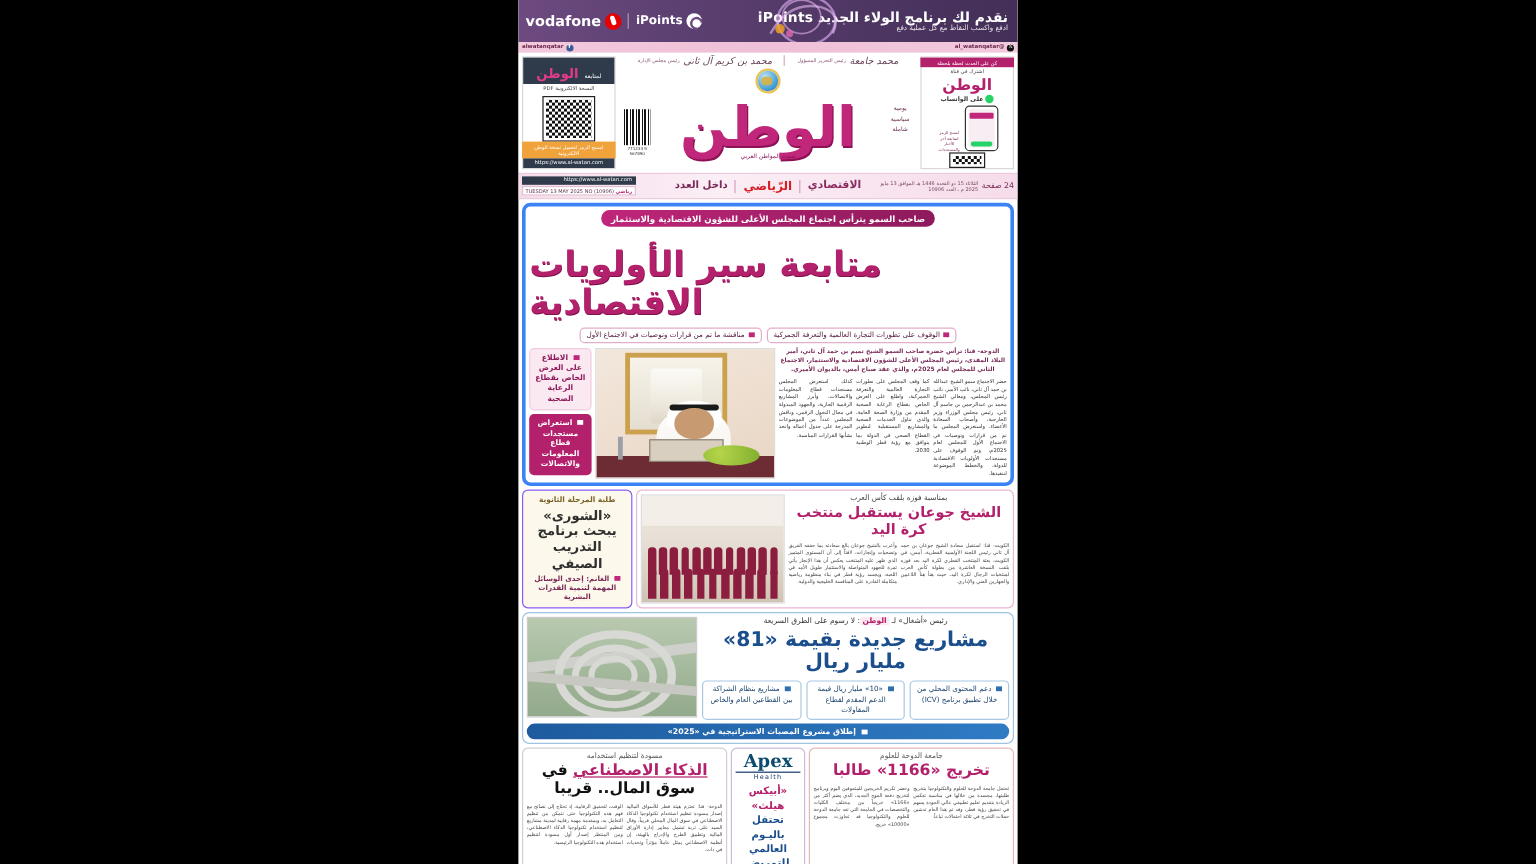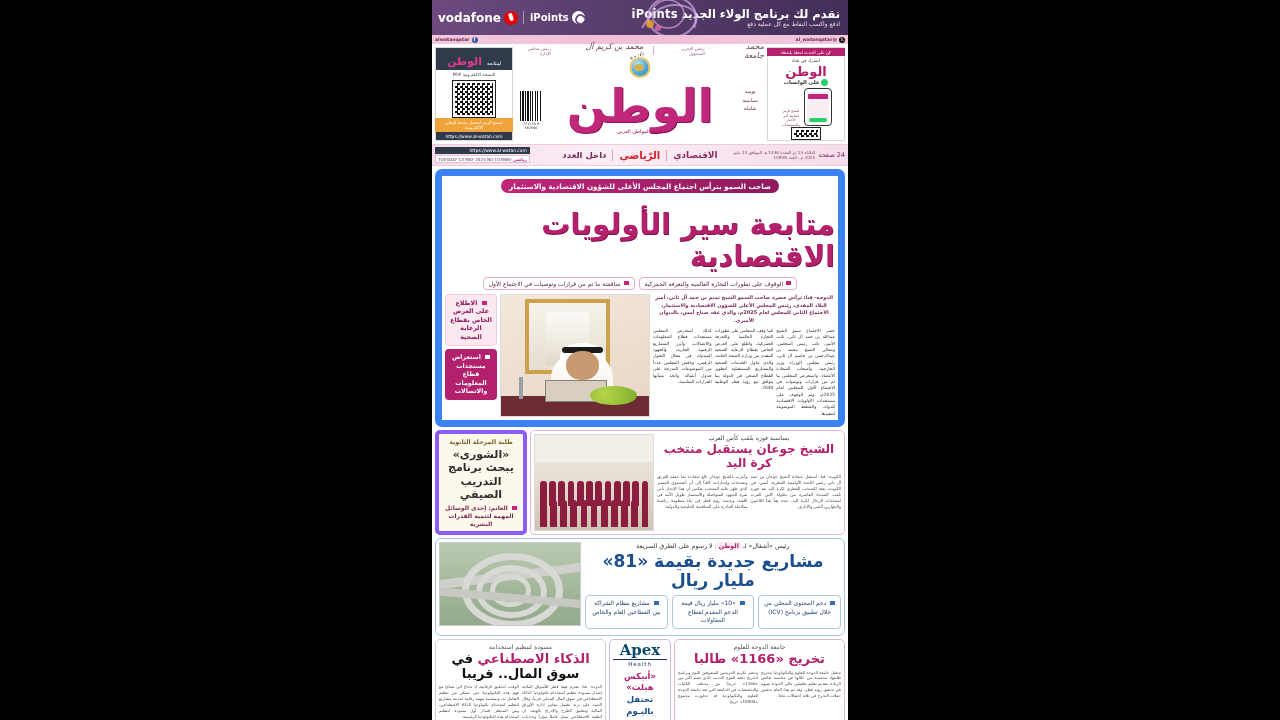--- a/index.html
+++ b/index.html
@@ -58,21 +58,21 @@
   .wa-ico{display:inline-block;width:7px;height:7px;border-radius:50%;background:#25d366;vertical-align:middle;}
   .phone-mock{width:26px;height:36px;border:1.5px solid #333;border-radius:4px;background:#fff;
               position:relative;margin:1px 0;}
   .phone-mock .scr{position:absolute;inset:2px;background:#f6eef3;border-radius:2px;}
   .phone-mock .logo{position:absolute;left:3px;right:3px;top:5px;height:5px;background:#c0267a;border-radius:1px;}
   .phone-mock .btn{position:absolute;left:4px;right:4px;bottom:3px;height:4px;background:#25d366;border-radius:2px;}
 
   .mast-center{flex:1 1 auto;position:relative;display:flex;flex-direction:column;}
   .editors{display:flex;justify-content:center;align-items:center;gap:10px;height:13px;
            font-size:4.4px;color:#7a3560;}
-  .ed{display:flex;align-items:center;gap:19px;}
+  .ed{display:flex;align-items:center;gap:3px;}
   .ed .sig{font-family:"DejaVu Serif",serif;font-style:italic;font-size:8px;color:#4a2038;opacity:.85;}
   .ed .role{font-size:4.2px;color:#8a5576;}
   .ed-div{width:1px;height:9px;background:#d9a8c4;}
   .wordmark-wrap{flex:1 1 auto;position:relative;display:flex;align-items:center;justify-content:center;}
   .globe{position:absolute;top:2px;left:50%;transform:translateX(-50%);width:17px;height:17px;border-radius:50%;
          background:radial-gradient(circle at 35% 30%,#bfe3f5,#4aa3d6 60%,#1d6fa8);
          box-shadow:0 0 0 2px #e8c35a,0 0 0 3px #fff;}
   .globe::after{content:"";position:absolute;left:3px;top:5px;width:9px;height:7px;border-radius:40%;
                 background:#d8b040;opacity:.9;}
   .wordmark{font-family:"DejaVu Sans","Liberation Sans",sans-serif;font-weight:bold;font-size:46px;
@@ -98,26 +98,26 @@
   .url-chip{background:#2f3a4a;color:#fff;font-size:4.4px;padding:1px 3px;}
   .datechip{font-size:4.2px;color:#5a3048;background:#fff;border:1px solid #e3bfd3;padding:.5px 2px;}
   .datechip .ar{color:#b3206b;font-weight:bold;}
   .nav-right{position:absolute;right:3px;top:0;height:100%;display:flex;align-items:center;gap:3px;}
   .pages-badge{font-size:6.5px;color:#7a2a57;font-weight:normal;}
   .hijri{font-size:4.2px;color:#7a4b66;max-width:92px;text-align:right;line-height:1.2;}
 
   
   .content{flex:1 1 auto;padding:3px;box-sizing:border-box;display:flex;flex-direction:column;gap:3px;}
 
-  .lead{border:7px solid #3b82f6;border-radius:7px;padding:3px;box-sizing:border-box;background:#fff;}
+  .lead{border:3px solid #3b82f6;border-radius:7px;padding:3px;box-sizing:border-box;background:#fff;}
   .kicker-pill{background:linear-gradient(90deg,#c0267a,#8e1a5c);color:#fff;border-radius:9px;
                font-size:7.2px;font-weight:bold;text-align:center;padding:2.5px 8px;margin:0 auto 3px;
                width:fit-content;max-width:94%;}
   .bighead{font-family:"DejaVu Sans","Liberation Sans",sans-serif;font-weight:bold;font-size:29px;
-           color:#b3206b;text-align:right;line-height:1.12;letter-spacing:-1px;margin:15px 0 4px;
+           color:#b3206b;text-align:left;line-height:1.12;letter-spacing:-1px;margin:15px 0 4px;
            text-shadow:.5px .5px 0 #7d0f49;}
   .bullets{display:flex;gap:4px;justify-content:center;margin-bottom:4px;}
   .bullet{border:1px solid #e2aecb;border-radius:4px;padding:2px 5px;font-size:6px;color:#5a2040;
           display:flex;align-items:center;gap:3px;background:#fff;}
   .bullet .sq{width:5px;height:4px;background:#c0267a;flex:0 0 auto;}
 
   .lead-body{display:flex;gap:3px;align-items:stretch;}
   .side-boxes{width:52px;flex:0 0 52px;display:flex;flex-direction:column;gap:3px;}
   .sbox{border-radius:4px;padding:4px 3px;font-size:6.3px;line-height:1.35;text-align:center;font-weight:bold;}
   .sbox.light{background:#fbe9f2;color:#8e1a5c;border:1px solid #f0cce0;}
@@ -144,21 +144,21 @@
                        background:radial-gradient(circle at 30% 40%,#b5d44a,#7fae2c);}
   .lead-photo .mic{position:absolute;left:12%;bottom:14%;width:3%;height:18%;background:#9aa0a6;}
 
   .lead-text{flex:1 1 auto;font-size:4.4px;color:#333;line-height:1.45;text-align:justify;}
   .lead-text .intro{color:#7a2a57;font-weight:bold;font-size:5px;line-height:1.55;margin-bottom:3px;text-align:center;}
   .lead-cols{display:flex;gap:3px;}
   .lead-cols > div{flex:1;}
 
   
   .midrow{display:flex;gap:3px;}
-  .shura{width:92px;flex:0 0 92px;border:4px solid #8b5cf6;border-radius:5px;background:#fcf8ec;
+  .shura{width:92px;flex:0 0 92px;border:1px solid #8b5cf6;border-radius:5px;background:#fcf8ec;
          padding:4px 3px;box-sizing:border-box;text-align:center;}
   .shura .k{font-size:6.2px;color:#7a6328;font-weight:bold;}
   .shura .h{font-size:11px;color:#2f2f2f;font-weight:bold;line-height:1.2;margin:3px 0;}
   .shura .s{font-size:6px;color:#7a2a57;font-weight:bold;line-height:1.3;}
   .shura .s .tagsq{display:inline-block;width:5px;height:4px;background:#c0267a;margin-left:2px;}
 
   .handball{flex:1 1 auto;border:1px solid #e7b7d3;border-radius:5px;padding:3px;box-sizing:border-box;
             display:flex;gap:3px;}
   .hb-photo{width:118px;flex:0 0 118px;border:1px solid #ddd;position:relative;overflow:hidden;
             background:linear-gradient(180deg,#efe9e2 0%,#e6ded4 45%,#cfc3b4 100%);}
@@ -466,20 +466,24 @@
           </div>
           <div class="proj-photo">
             <span class="road"></span>
             <span class="ring r1"></span>
             <span class="ring r2"></span>
             <span class="ring r3"></span>
             <span class="road2"></span>
           </div>
         </div>
         <div class="proj-bars">
+          <div class="bar">
+            <span class="sq"></span>
+            <span>إطلاق مشروع المصبات الاستراتيجية في «2025»</span>
+          </div>
         </div>
       </div>
 
       <div class="botrow">
         <div class="bcard doha">
           <div class="bk">جامعة الدوحة للعلوم</div>
           <div class="bh red">
             <span>تخريج «</span><span>1166</span><span>» طالبا</span>
           </div>
           <div class="bcols">
@@ -496,21 +500,21 @@
           <div class="apex-h">
             <div>«أبيكس هيلث»</div>
             <div class="dk">تحتفل باليـوم</div>
             <div class="dk">العالمي للتمريض</div>
           </div>
         </div>
 
         <div class="bcard ai">
           <div class="bk">مسودة لتنظيم استخدامه</div>
           <div class="bh mag">
-            <span style="color:#b3206b;">الذكاء الاصطناعي</span>
+            <span style="color:#b3206b;text-decoration:underline;">الذكاء الاصطناعي</span>
             <span style="color:#111;">في سوق المال.. قريبا</span>
           </div>
           <div class="bcols">
             <div>الدوحة- قنا: تعتزم هيئة قطر للأسواق المالية إصدار مسودة تنظيم استخدام تكنولوجيا الذكاء الاصطناعي في سوق المال المحلي قريباً، وقال السيد على تربة تشمل معايير إدارة الأوراق المالية وتطبيق الطرح والإدراج بالهيئة، إن أنظمة الاصطناعي يمثل عاملاً مؤثراً وتحديات في ذات.</div>
             <div>الوقت، لتحقيق الرقابية، إذ تحتاج إلى نصائح مع فهم هذه التكنولوجيا حتى نتمكن من تنظيم التعامل به، وبمقدمة مهمة رقابية لمدينة مشاريع لتنظيم استخدام تكنولوجيا الذكاء الاصطناعي، ومن المنتظر إصدار أول مسودة لتنظيم استخدام هذه التكنولوجيا الرئيسية.</div>
           </div>
         </div>
       </div>
 
     </div>

